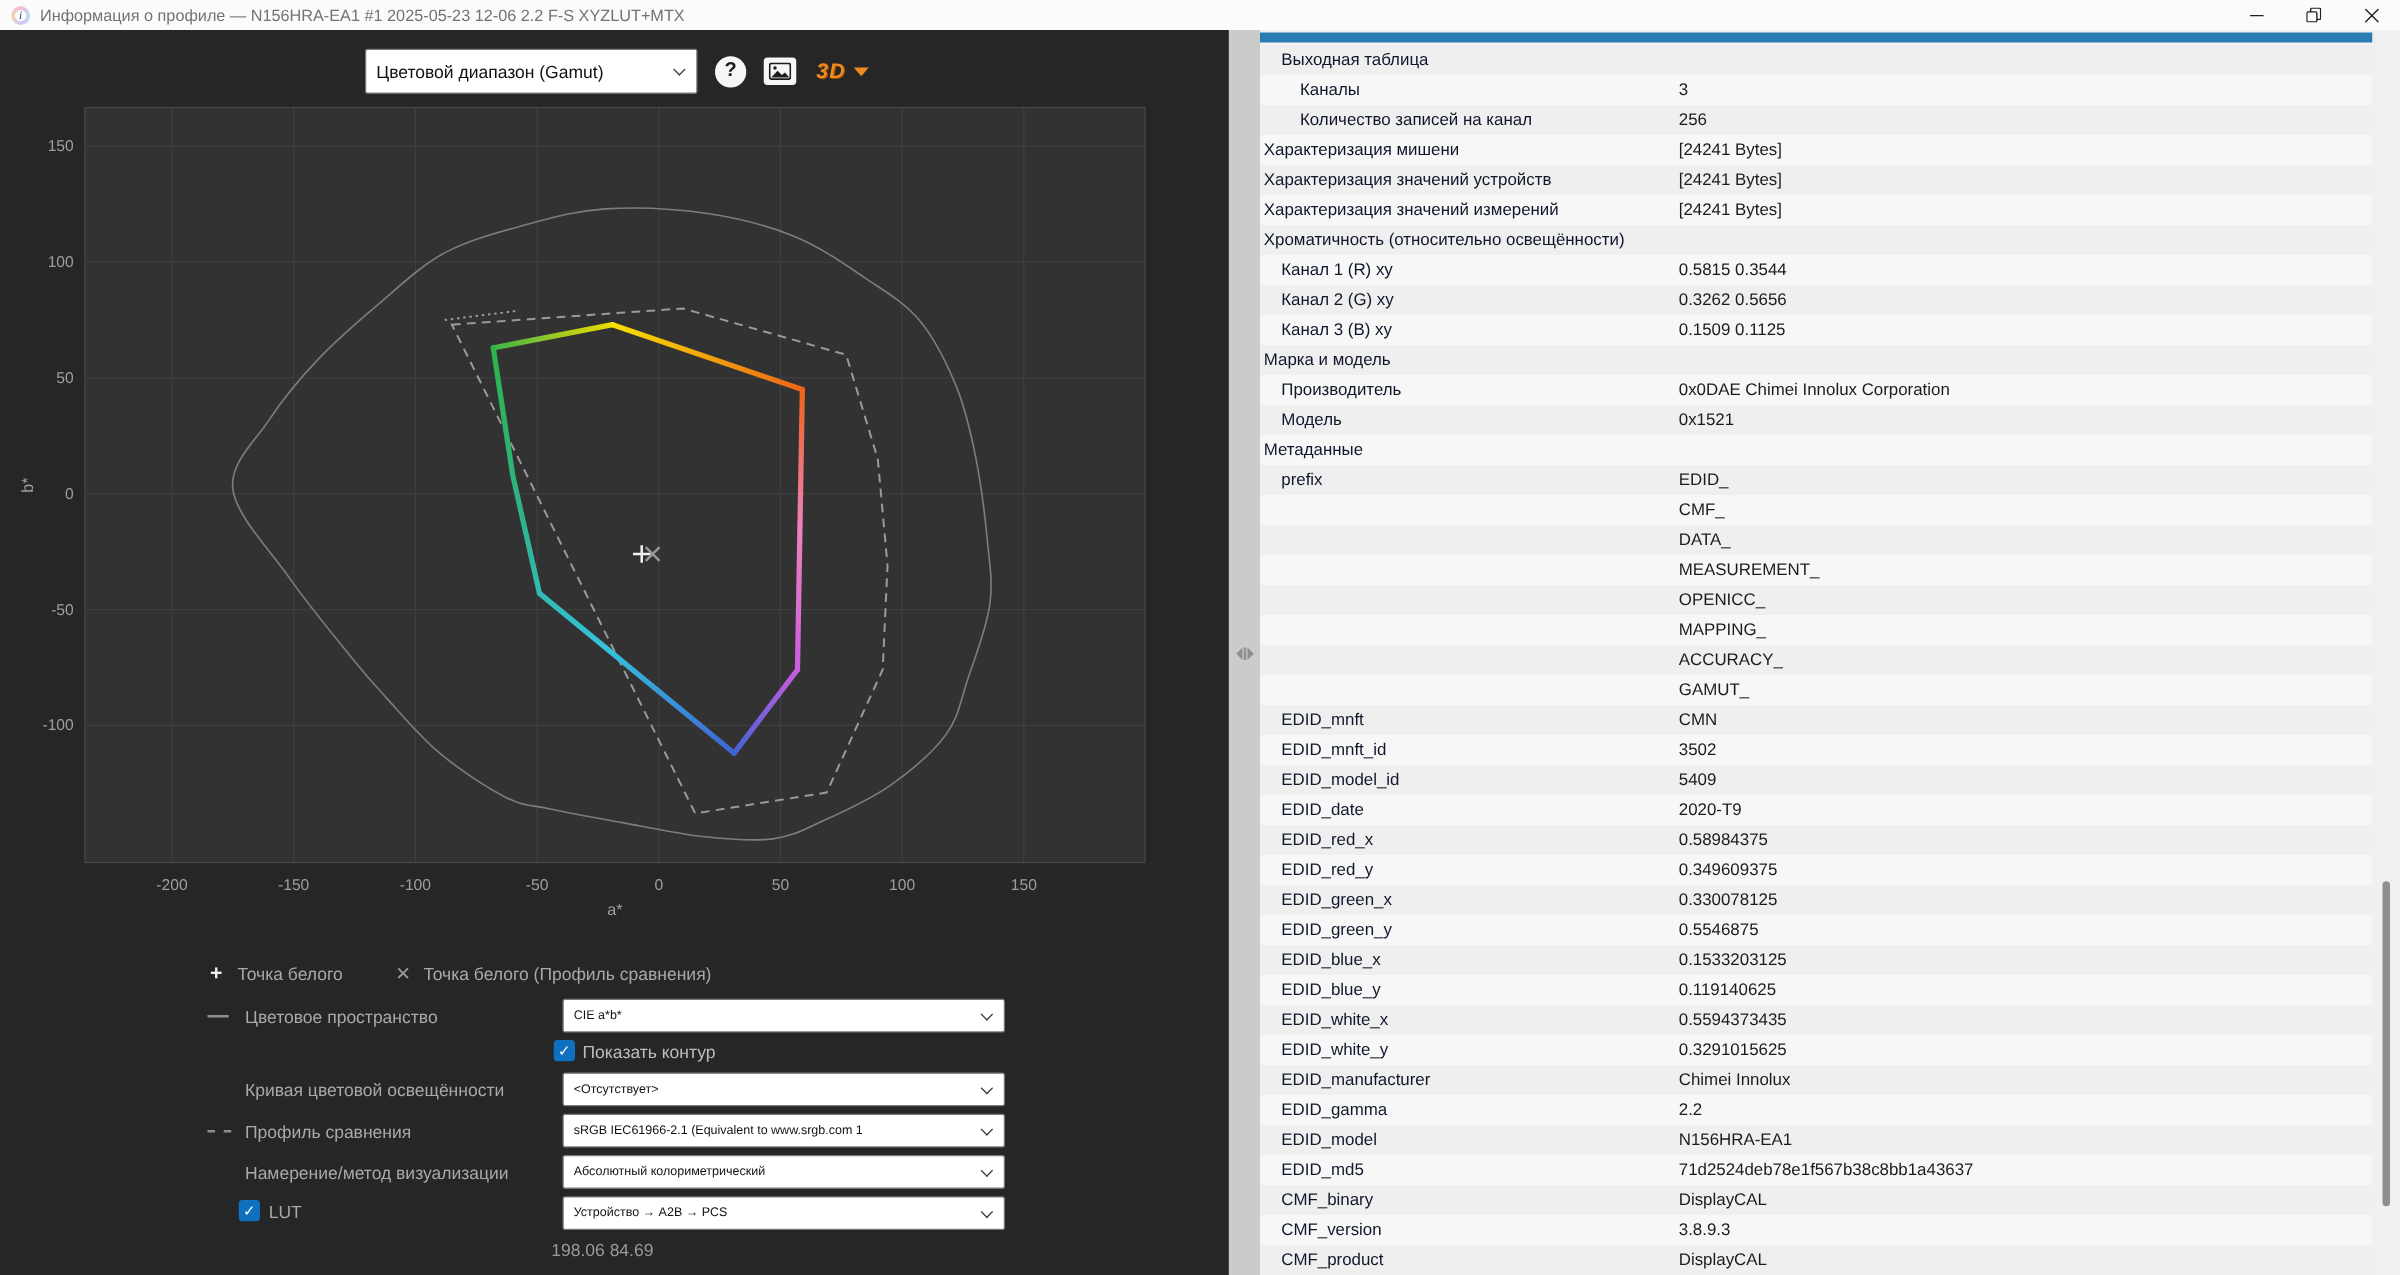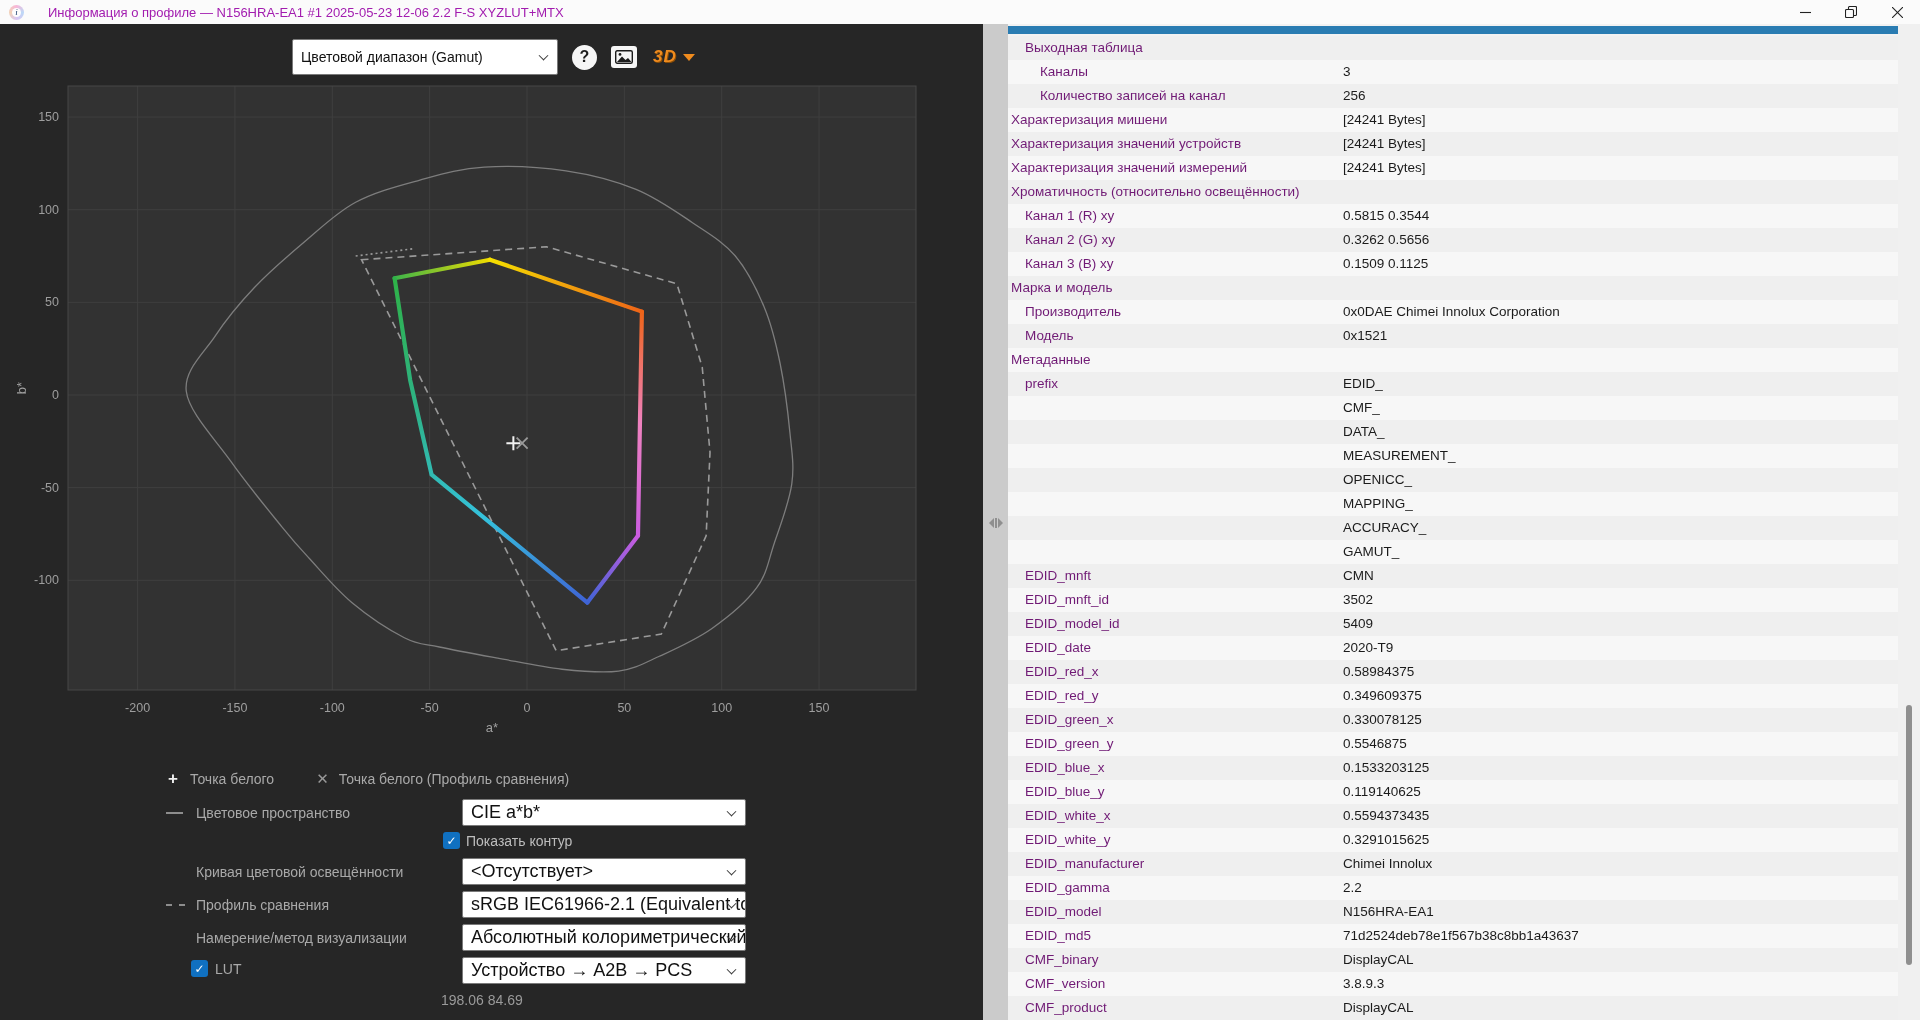--- a/index.html
+++ b/index.html
@@ -9,21 +9,21 @@
 
   
   .titlebar { position:absolute; left:0; top:0; width:1920px; height:24px;
               background:#fbfbfb; display:flex; align-items:center; }
   .app-icon { width:15px; height:15px; border-radius:50%; margin-left:9px;
               background:conic-gradient(#f7b6d8,#bcd8f7,#d8c6f2,#f2d2b6,#f7b6d8);
               display:flex; align-items:center; justify-content:center; }
   .app-icon i { width:9px; height:9px; border-radius:50%; background:#fdfdfd;
                 font-style:italic; font-family:"Liberation Serif",serif; font-size:9px;
                 color:#1a3a6a; display:flex; align-items:center; justify-content:center; }
-  .title-text { margin-left:24px; font-size:13px; color:#a21caf; white-space:nowrap; }
+  .title-text { margin-left:8px; font-size:13px; color:#737373; white-space:nowrap; }
   .winbtns { position:absolute; right:0; top:0; height:24px; display:flex; }
   .winbtn { width:46px; height:24px; display:flex; align-items:center; justify-content:center; }
   .winbtn svg { stroke:#222; fill:none; stroke-width:1.1; }
 
   
   .left-panel { position:absolute; left:0; top:24px; width:983px; height:996px; background:#262626; }
   #chart-svg { position:absolute; left:0; top:0; }
 
   .chart-toolbar { position:absolute; left:292px; top:20px; height:26px; display:flex; align-items:center; }
   .combo { position:relative; background:#ffffff; border:1px solid #7a7a7a; border-radius:2px;
@@ -41,21 +41,21 @@
               display:flex; align-items:center; justify-content:center; }
   .threed { margin-left:16px; display:flex; align-items:center; }
   .threed .td-text { font-size:17px; font-weight:bold; font-style:italic; color:#ef8b1e;
                      text-shadow:1px 1px 0 #8a4d07; letter-spacing:1px; }
   .threed .td-arrow { width:0; height:0; margin-left:6px;
                       border-left:6px solid transparent; border-right:6px solid transparent;
                       border-top:7px solid #ef8b1e; }
 
   
   .ctl-label { position:absolute; left:196px; font-size:14px; color:#a9a9a9; white-space:nowrap; }
-  .ctl-combo { position:absolute; left:462px; width:284px; height:27px; font-size:18px; }
+  .ctl-combo { position:absolute; left:450px; width:354px; height:27px; font-size:10px; }
   .legend-item-label { font-size:14px; color:#a9a9a9; }
   .line-icon { position:absolute; left:166px; width:17px; border-top:2px solid #8d8d8d; }
   .dash-icon { position:absolute; left:166px; width:19px; border-top:2px dashed #8d8d8d; }
   .checkbox { width:17px; height:17px; border-radius:3px; background:#1070c0;
               display:flex; align-items:center; justify-content:center;
               color:#fff; font-size:12px; }
   .status-line { position:absolute; left:441px; font-size:14px; color:#9a9a9a; }
 
   
   .splitter { position:absolute; left:983px; top:24px; width:25px; height:996px; background:#cbcbcb; }
@@ -67,21 +67,21 @@
   .split-handle .t2 { width:0;height:0;border-top:5px solid transparent;border-bottom:5px solid transparent;
                       border-left:5px solid #8f8f8f; margin-left:1px; }
 
   
   .right-panel { position:absolute; left:1008px; top:24px; width:912px; height:996px; background:#f2f2f2; }
   .sel-strip { position:absolute; left:0; top:2px; width:890px; height:8px; background:#2a7cb2; }
   #rows { position:absolute; left:0; top:12px; width:890px; }
   .trow { position:relative; width:890px; height:24px; font-size:13.5px; }
   .trow.even { background:#efefef; }
   .trow.odd  { background:#f7f7f7; }
-  .trow .lbl { position:absolute; top:4px; color:#701a75; white-space:nowrap; }
+  .trow .lbl { position:absolute; top:4px; color:#0f172a; white-space:nowrap; }
   .trow .val { position:absolute; left:335px; top:4px; color:#1b1b1b; white-space:nowrap; }
   .vscroll { position:absolute; right:0; top:0; width:22px; height:996px; background:#f0f0f0; }
   .vthumb { position:absolute; left:8px; top:681px; width:6px; height:260px; background:#8f8f8f; border-radius:3px; }
 </style>
 </head>
 <body>
 
 <div id="window">
 
   <div class="titlebar">

